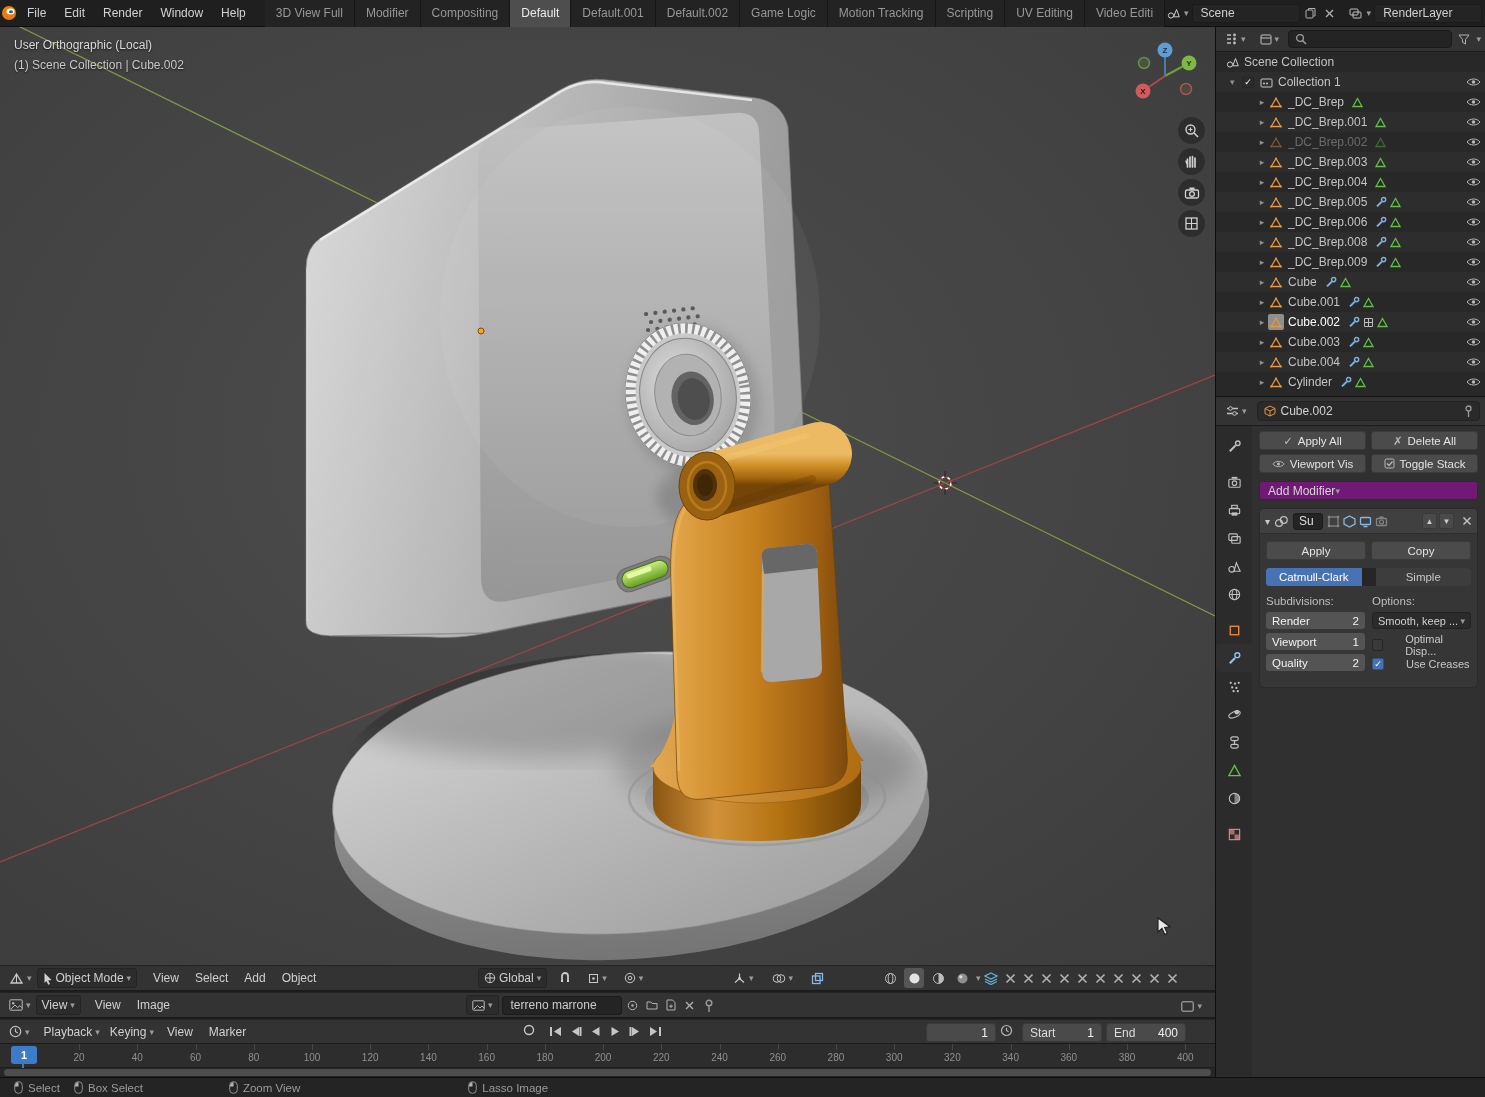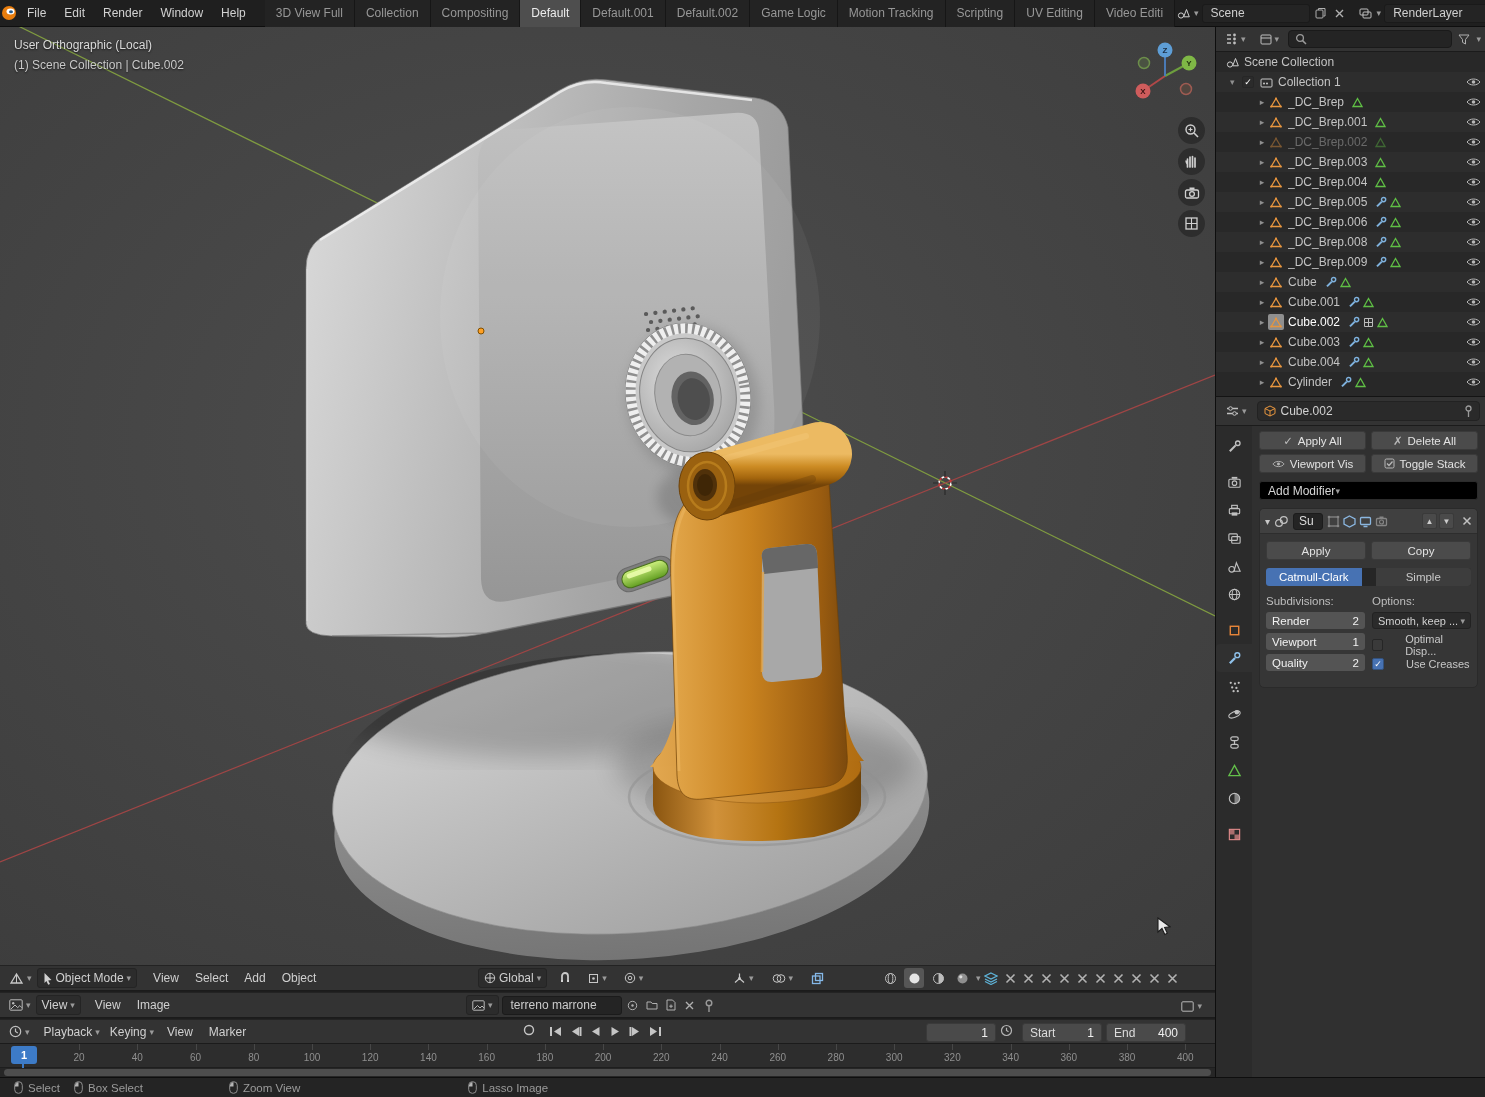--- a/index.html
+++ b/index.html
@@ -93,21 +93,21 @@
 #properties{position:absolute;left:1215px;top:396px;width:270px;height:681px;background:#303030;border-left:1px solid #0e0e0e;border-top:1px solid #141414}
 #prophead{height:29px;background:#333333;border-bottom:1px solid #1b1b1b;display:flex;align-items:center;padding:0 5px;gap:5px}
 #prophead .path{flex:1;background:#2a2a2a;border:1px solid #222;border-radius:4px;height:20px;display:flex;align-items:center;gap:5px;padding:0 6px;color:#d2d2d2}
 #ptabs{position:absolute;left:0;top:29px;bottom:0;width:36px;background:#2b2b2b;padding-top:6px}
 .ptab{width:36px;height:28px;display:flex;align-items:center;justify-content:center}
 .ptab.active{background:#303030;border-radius:4px 0 0 4px}
 .ptab.gap{margin-top:8px}
 #pcontent{position:absolute;left:36px;top:29px;right:0;bottom:0;padding:5px 7px;overflow:hidden}
 .btnrow{display:grid;grid-template-columns:1fr 1fr;gap:5px;margin-bottom:4px}
 .pbtn{background:#4b4b4b;border:1px solid #3a3a3a;border-radius:3px;height:19px;display:flex;align-items:center;justify-content:center;gap:5px;color:#e2e2e2;font-size:11.5px;white-space:nowrap}
-.addmod{background:#000000;border:1px solid #2c2c2c;border-radius:3px;height:19px;display:flex;align-items:center;padding:0 8px;color:#d5d5d5;margin:8px 0;}
+.addmod{background:#701a75;border:1px solid #2c2c2c;border-radius:3px;height:19px;display:flex;align-items:center;padding:0 8px;color:#d5d5d5;margin:8px 0;}
 #modbox{background:#363636;border:1px solid #2a2a2a;border-radius:5px;overflow:hidden}
 #modhead{height:25px;background:#404040;display:flex;align-items:center;gap:4px;padding:0 5px;border-bottom:1px solid #2d2d2d}
 #modhead .nfield{background:#242424;border:1px solid #1c1c1c;border-radius:3px;height:17px;width:30px;display:flex;align-items:center;padding:0 5px;color:#ddd}
 #modhead .tgl{display:flex;align-items:center;gap:3px}
 #modhead .updown{margin-left:auto;display:flex;gap:2px}
 #modhead .sqbtn{width:15px;height:16px;background:#4a4a4a;border:1px solid #3a3a3a;border-radius:2px;display:flex;align-items:center;justify-content:center;color:#ccc;font-size:8px}
 #modbody{padding:7px 6px 12px}
 .seg{display:flex;margin-top:8px;border-radius:3px;overflow:hidden;gap:14px;background:#262626}
 .seg div{flex:1;height:18px;display:flex;align-items:center;justify-content:center;font-size:11.5px}
 .seg .on{background:#4772b3;color:#fff}
@@ -136,21 +136,21 @@
       <span class="menu alt">Edit</span>
       <span class="menu">Render</span>
       <span class="menu alt">Window</span>
       <span class="menu">Help</span>
   </div>
   <div id="tabs">
     <div class="tab">
         <span>3D View Full</span>
       </div>
       <div class="tab alt">
-        <span>Collection</span>
+        <span>Modifier</span>
       </div>
       <div class="tab">
         <span>Compositing</span>
       </div>
       <div class="tab active alt">
         <span>Default</span>
       </div>
       <div class="tab">
         <span>Default.001</span>
       </div>

